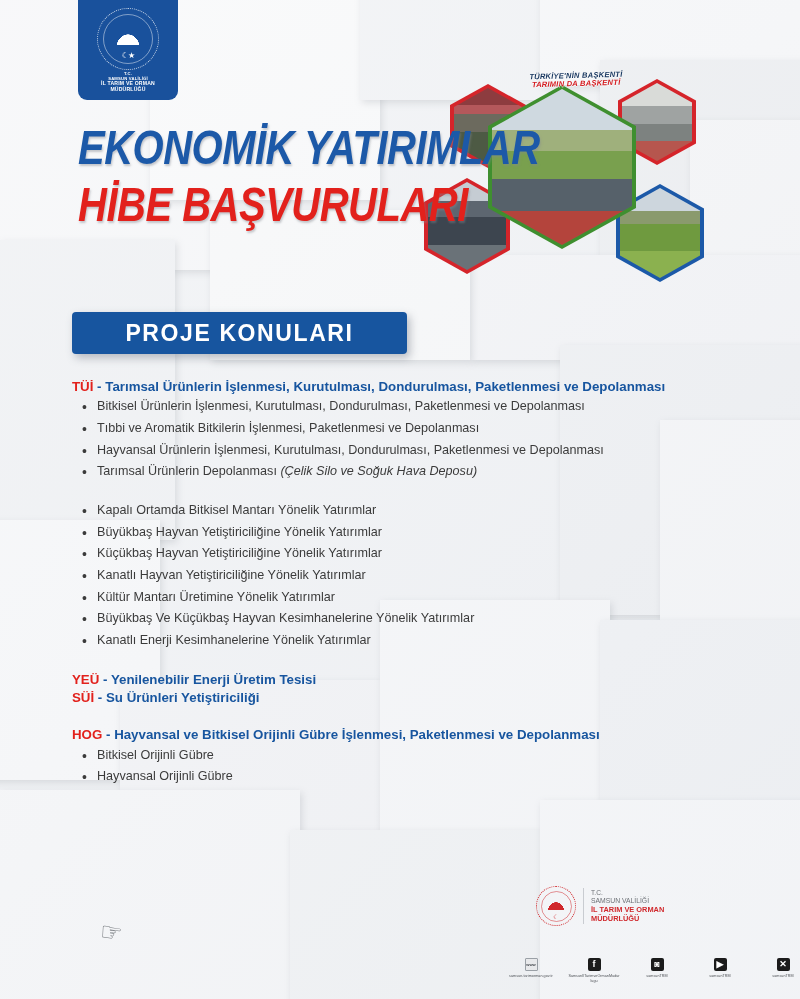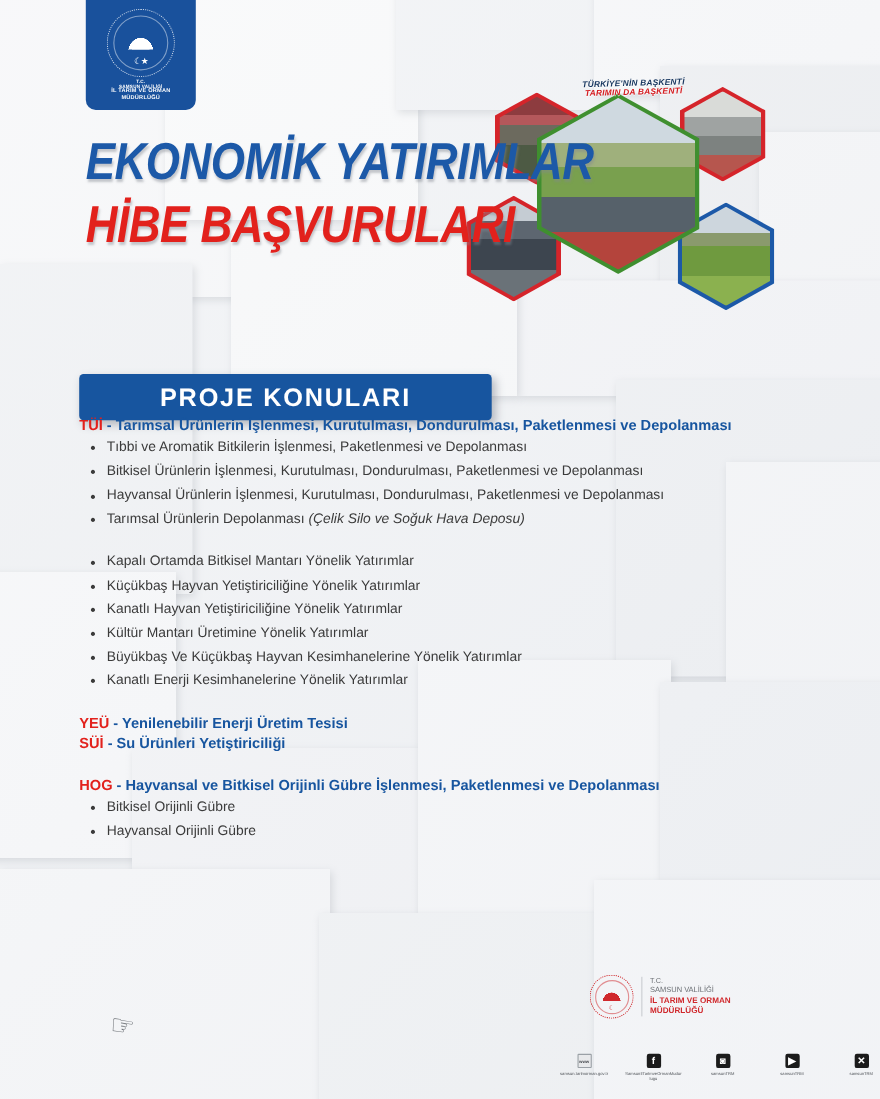--- a/index.html
+++ b/index.html
@@ -77,21 +77,21 @@
   }
   #headline .h2 {
     font-size:40px; font-weight:bold; font-style:italic; color:#e2211c;
     letter-spacing:-0.5px; line-height:1; white-space:nowrap; margin-top:17px;
     text-shadow:1px 2px 2px rgba(130,135,145,.45);
     transform:scaleY(1.18); transform-origin:left top;
   }
 
   
   #banner {
-    position:absolute; left:72px; top:340px; width:375px; height:42px;
+    position:absolute; left:72px; top:312px; width:335px; height:42px;
     background:#17559f; border-radius:4px; z-index:6;
     display:flex; align-items:center; justify-content:center;
     box-shadow:3px 4px 8px rgba(110,118,130,.45);
   }
   #banner span {
     color:#fff; font-size:23px; font-weight:bold; letter-spacing:1.6px;
   }
 
   
   #content { position:absolute; left:72px; top:378px; width:680px; z-index:6; }
@@ -239,30 +239,31 @@
 </div>
 
 <div id="banner">
   <span>PROJE KONULARI</span>
 </div>
 
 <div id="content">
     <div class="grp">
       <div class="ghead"><span class="code">TÜİ</span><span> - </span><span>Tarımsal Ürünlerin İşlenmesi, Kurutulması, Dondurulması, Paketlenmesi ve Depolanması</span></div>
       <ul class="bl">
+        <li><span>Bitkisel Ürünlerin İşlenmesi, Kurutulması, Dondurulması, Paketlenmesi ve Depolanması</span></li>
         <li><span>Tıbbi ve Aromatik Bitkilerin İşlenmesi, Paketlenmesi ve Depolanması</span></li>
-        <li><span>Bitkisel Ürünlerin İşlenmesi, Kurutulması, Dondurulması, Paketlenmesi ve Depolanması</span></li>
         <li><span>Hayvansal Ürünlerin İşlenmesi, Kurutulması, Dondurulması, Paketlenmesi ve Depolanması</span></li>
         <li><span>Tarımsal Ürünlerin Depolanması </span><i>(Çelik Silo ve Soğuk Hava Deposu)</i></li>
       </ul>
     </div>
     <div class="sp-tuy"></div>
     <div class="grp">
       <ul class="bl">
         <li><span>Kapalı Ortamda Bitkisel Mantarı Yönelik Yatırımlar</span></li>
+        <li><span>Büyükbaş Hayvan Yetiştiriciliğine Yönelik Yatırımlar</span></li>
         <li><span>Küçükbaş Hayvan Yetiştiriciliğine Yönelik Yatırımlar</span></li>
         <li><span>Kanatlı Hayvan Yetiştiriciliğine Yönelik Yatırımlar</span></li>
         <li><span>Kültür Mantarı Üretimine Yönelik Yatırımlar</span></li>
         <li><span>Büyükbaş Ve Küçükbaş Hayvan Kesimhanelerine Yönelik Yatırımlar</span></li>
         <li><span>Kanatlı Enerji Kesimhanelerine Yönelik Yatırımlar</span></li>
       </ul>
     </div>
     <div class="sp-yeu"></div>
     <div class="grp">
       <div class="ghead"><span class="code">YEÜ</span><span> - </span><span>Yenilenebilir Enerji Üretim Tesisi</span></div>

